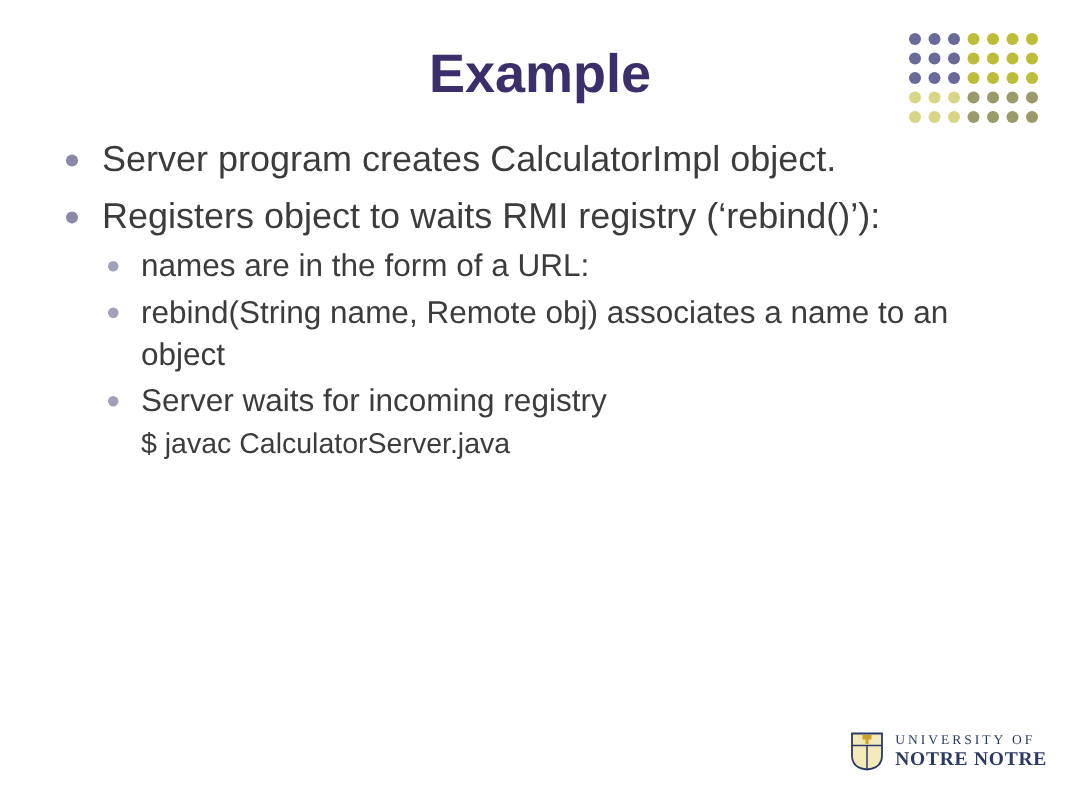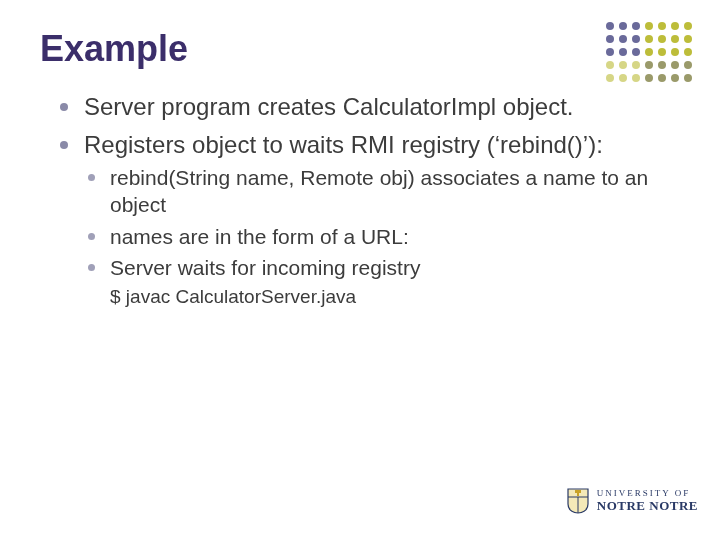--- a/index.html
+++ b/index.html
@@ -18,39 +18,40 @@
     width: 720px;
     height: 540px;
     box-sizing: border-box;
     padding: 28px 40px 0 40px;
   }
   .title {
     font-size: 36px;
     font-weight: bold;
     color: #3b2e6a;
     margin: 0 0 22px 0;
+    text-align: center;
   }
   .dots {
     position: absolute;
     top: 22px;
     right: 26px;
     display: grid;
     grid-template-columns: repeat(7, 10px);
     grid-auto-rows: 10px;
     gap: 3px;
   }
   .dot {
     width: 8px;
     height: 8px;
     border-radius: 50%;
   }
   ul.top {
     list-style: none;
     padding: 0;
-    margin: 16px;
+    margin: 0;
   }
   ul.top > li {
     position: relative;
     padding-left: 28px;
     font-size: 24px;
     line-height: 1.25;
     margin-bottom: 8px;
   }
   ul.top > li::before {
     content: "";
@@ -159,22 +160,22 @@
       <div class="dot" style="background: rgb(154, 154, 106);"></div>
     </div>
 
   <h1 class="title">Example</h1>
 
   <ul class="top">
     <li>Server program creates CalculatorImpl object.</li>
     <li>
       <span>Registers object to waits RMI registry (‘rebind()’):</span>
       <ul class="sub">
+        <li class="bulleted">names are in the form of a URL:</li>
         <li class="bulleted">rebind(String name, Remote obj) associates a name to an object</li>
-        <li class="bulleted">names are in the form of a URL:</li>
         <li class="bulleted">Server waits for incoming registry</li>
         <li class="nobullet">$ javac CalculatorServer.java</li>
       </ul>
     </li>
   </ul>
 
   <div class="footer-logo">
     <div class="shield">
       <svg viewBox="0 0 22 26" width="22" height="26">
         <path d="M1 1 H21 V16 Q21 24 11 25 Q1 24 1 16 Z" fill="#f4e9b8" stroke="#2a3a66" stroke-width="1.2"></path>

